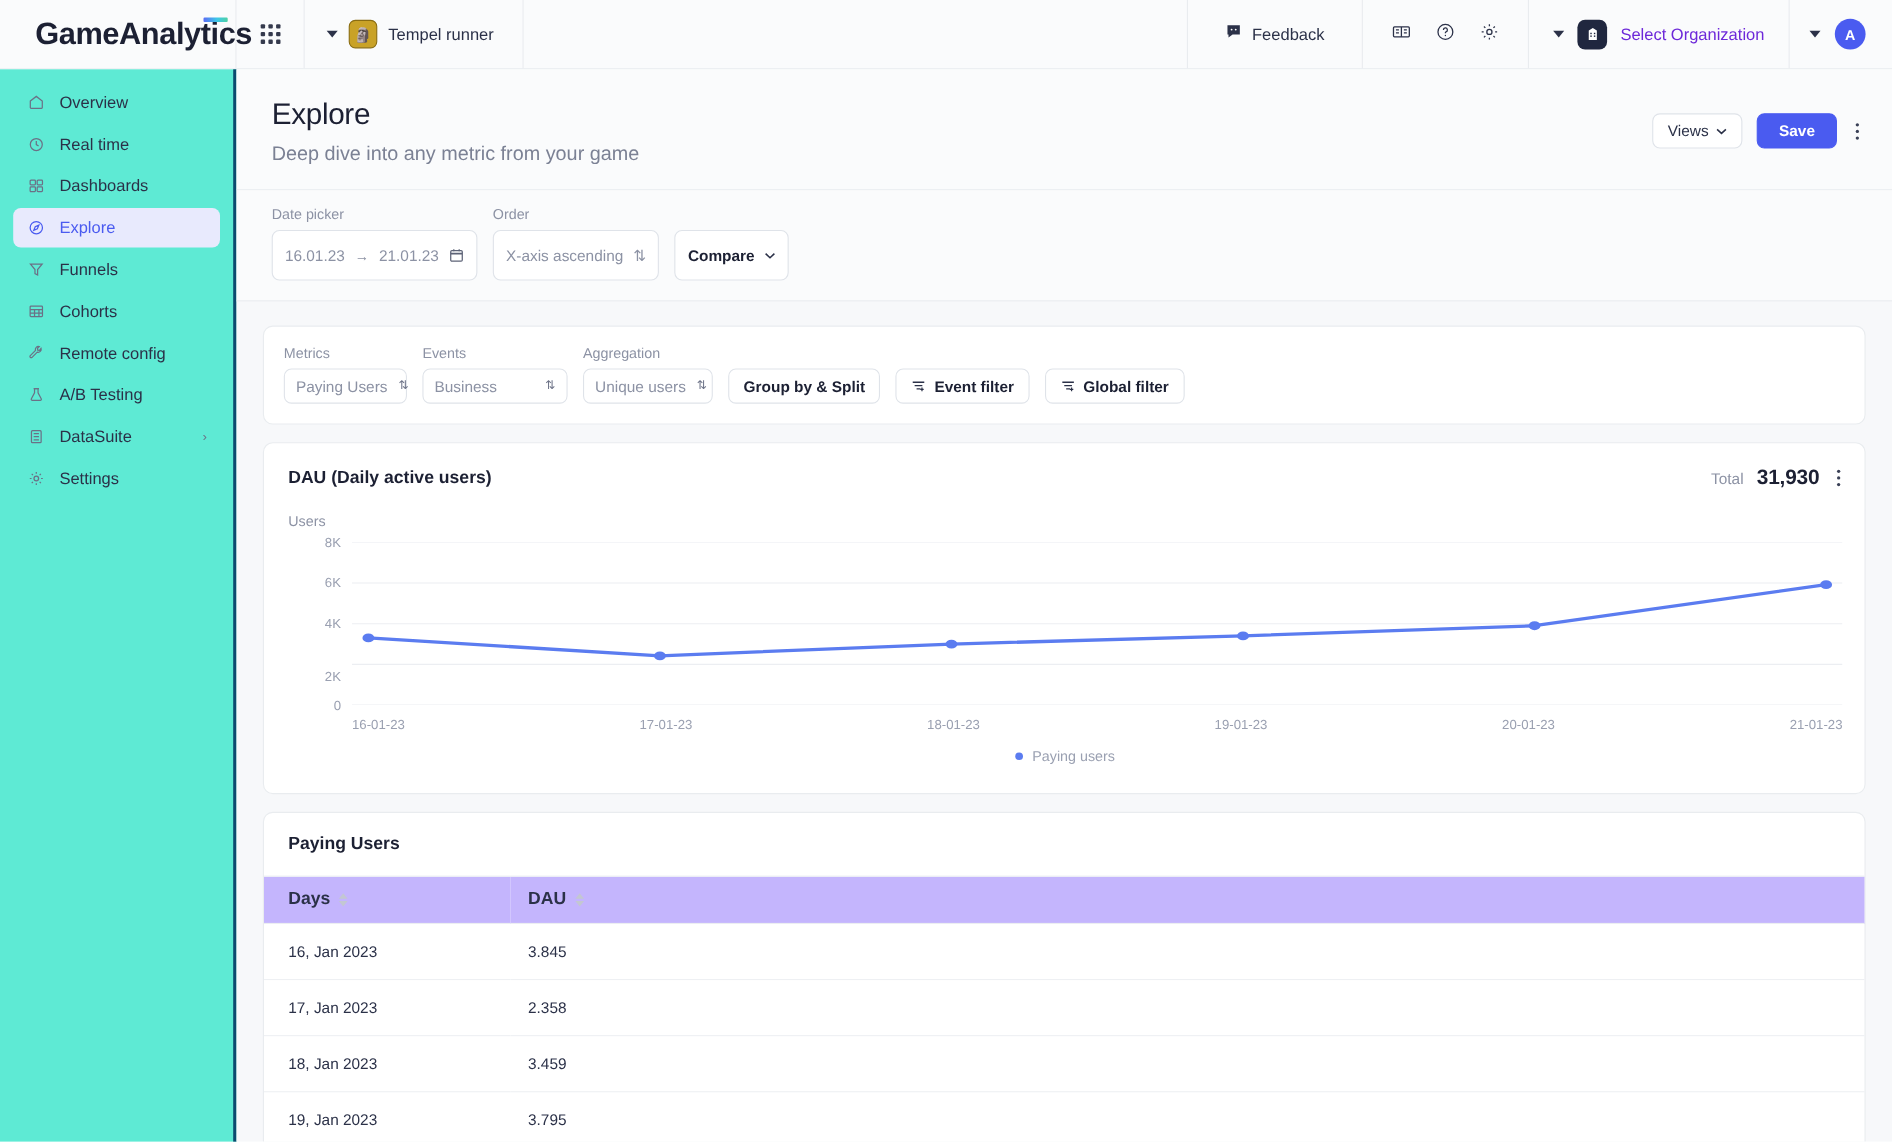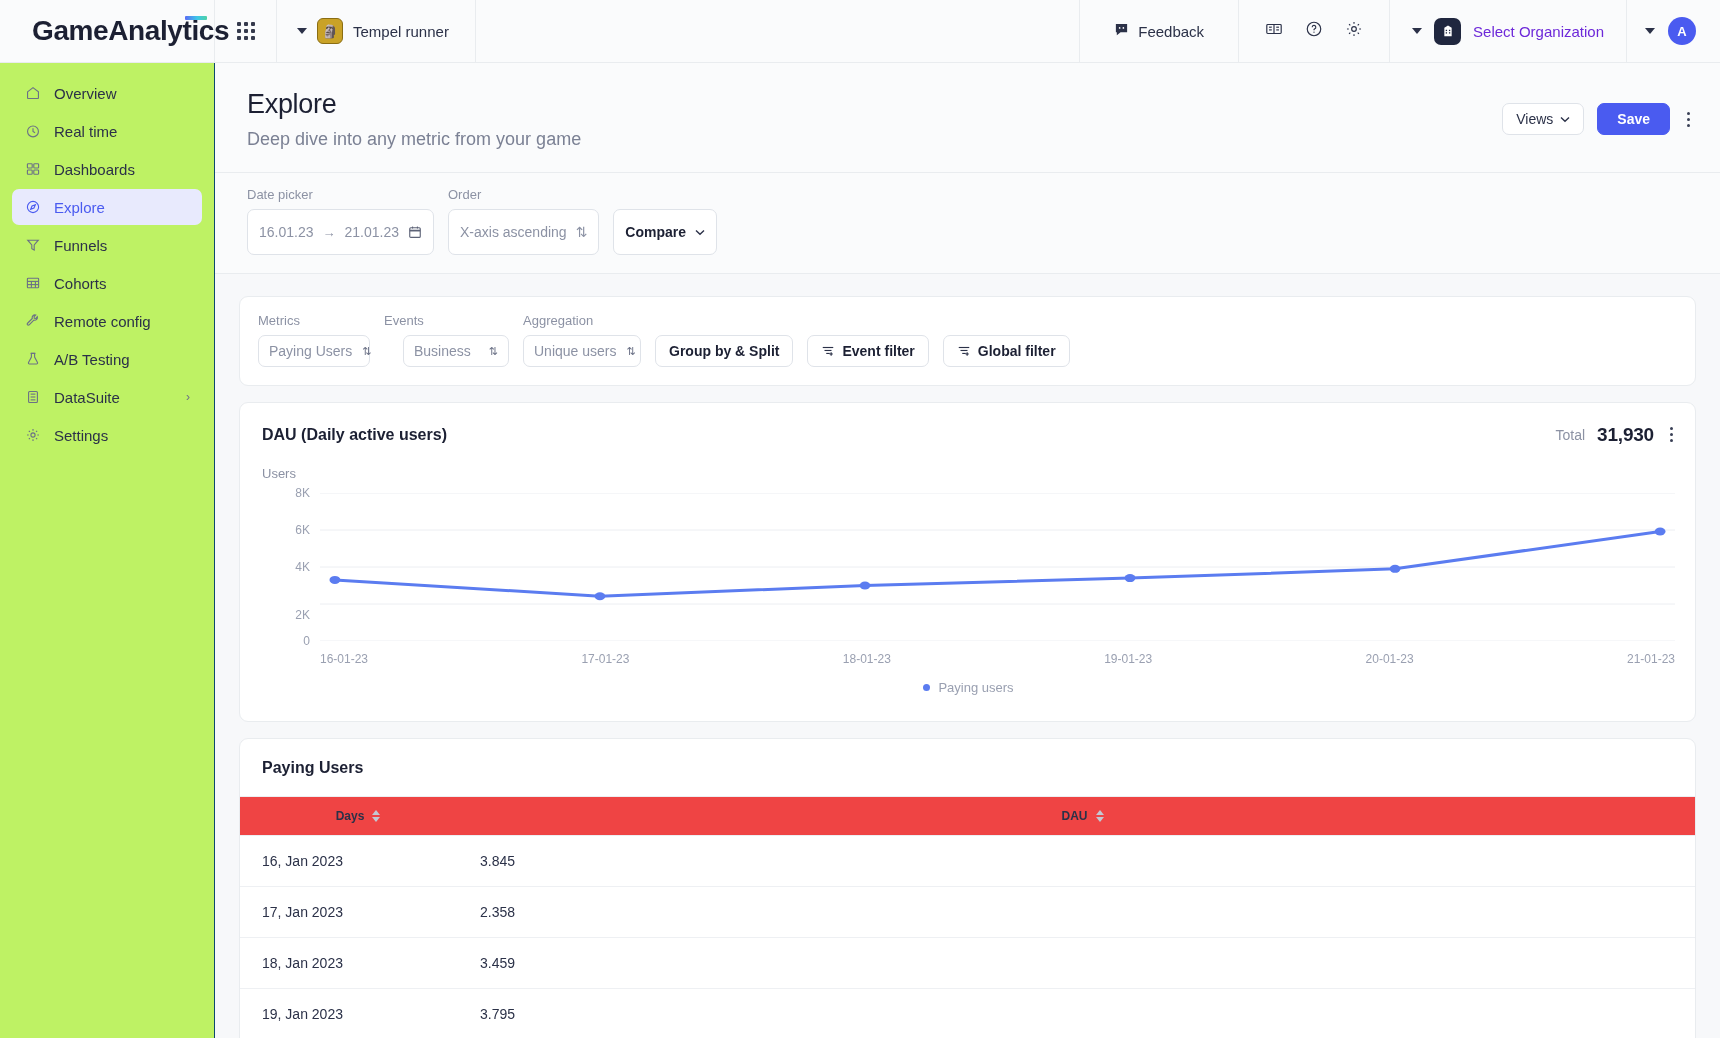--- a/index.html
+++ b/index.html
@@ -78,22 +78,22 @@
     width: 28px; height: 28px; border-radius: 50%; background: #4a5bf0;
     color: #fff; font-size: 13px; font-weight: 700;
     display: flex; align-items: center; justify-content: center;
   }
 
   
   .body { display: flex; flex: 1; min-height: 0; }
 
   
   .sidebar {
-    width: 215px; min-width: 215px; background: #bef264;
-    border-right: 1px solid #0c4a6e; padding: 12px 12px 0 12px;
+    width: 215px; min-width: 215px; background: #5eead4;
+    border-right: 3px solid #0c4a6e; padding: 12px 12px 0 12px;
   }
   .nav-item {
     display: flex; align-items: center; gap: 13px;
     height: 36px; padding: 0 12px; border-radius: 7px; margin-bottom: 2px;
     font-size: 15px; color: #2b3148; cursor: pointer; position: relative;
   }
   .nav-item .nav-label { white-space: nowrap; }
   .nav-item.active { background: #e8eaFD; color: #4a5bf0; }
   .nav-item.active .ico svg { stroke: #4a5bf0; }
   .ico { width: 17px; height: 17px; display: flex; align-items: center; justify-content: center; flex: none; }
@@ -168,22 +168,22 @@
   .x-tick { font-size: 12px; color: #9aa0b1; flex: 1; }
   .x-tick:last-child { flex: 0 0 auto; text-align: right; }
   .legend { display: flex; justify-content: center; align-items: center; gap: 8px; padding: 14px 0 20px 0; }
   .legend-dot { width: 7px; height: 7px; border-radius: 50%; background: #5b7cf0; display: block; }
   .legend-label { font-size: 13px; color: #9aa0b1; }
 
   
   .table-title { font-size: 16px; font-weight: 600; color: #1c2033; padding: 20px 22px 19px 22px; }
   table { width: 100%; border-collapse: collapse; }
   thead th {
-    text-align: center; font-size: 12px; font-weight: 600; color: #2b3148;
-    background: #ef4444; border-top: 1px solid #eceef2; border-bottom: 1px solid #eceef2;
+    text-align: left; font-size: 16px; font-weight: 600; color: #2b3148;
+    background: #c4b5fd; border-top: 1px solid #eceef2; border-bottom: 1px solid #eceef2;
     padding: 12px 10px 12px 22px; white-space: nowrap;
   }
   thead th:nth-child(2) { padding-left: 16px; }
   .th-inner { display: inline-flex; align-items: center; gap: 8px; }
   .sorter { display: inline-flex; flex-direction: column; gap: 2px; }
   .sorter i { width: 0; height: 0; border-left: 4px solid transparent; border-right: 4px solid transparent; display:block; }
   .sorter .up { border-bottom: 5px solid #c3c7d2; }
   .sorter .dn { border-top: 5px solid #c3c7d2; }
   tbody td {
     font-size: 14px; color: #2b3148; padding: 17px 10px 17px 22px;
@@ -466,21 +466,21 @@
           <div>
             <div class="field-label">Metrics</div>
             <div class="sel" style="width:112px;">
               <span>Paying Users</span>
               <span class="updown">⇅</span>
             </div>
           </div>
 
           <div>
             <div class="field-label">Events</div>
-            <div class="sel" style="width:106px;margin-left:19px;">
+            <div class="sel" style="width:132px;">
               <span>Business</span>
               <span class="updown">⇅</span>
             </div>
           </div>
 
           <div>
             <div class="field-label">Aggregation</div>
             <div class="sel" style="width:118px;">
               <span>Unique users</span>
               <span class="updown">⇅</span>

